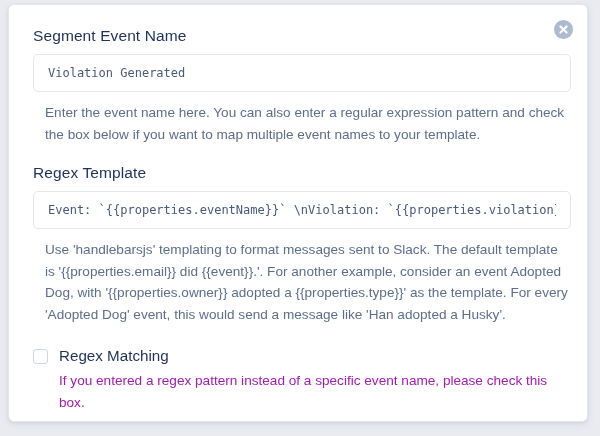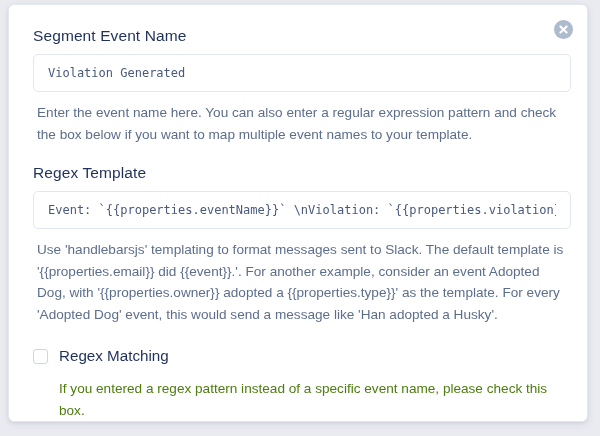--- a/index.html
+++ b/index.html
@@ -77,21 +77,21 @@
     overflow: hidden;
     text-overflow: clip;
     line-height: 36px;
   }
   .text-input::placeholder { color: #9aa6bd; }
 
   .helper-text {
     font-size: 13.6px;
     line-height: 21.5px;
     color: #5d6e8c;
-    margin: 10px 0 0 4px;
+    margin: 10px 0 0 12px;
     max-width: 540px;
   }
 
   .section-gap { height: 19px; }
 
   .checkbox-row {
     display: flex;
     align-items: flex-start;
     margin-top: 21px;
   }
@@ -116,22 +116,22 @@
     color: #1f3059;
     font-weight: 400;
     line-height: 20px;
     margin: 0;
     cursor: pointer;
   }
 
   .checkbox-helper {
     font-size: 13.6px;
     line-height: 21.5px;
-    color: #4d7c0f;
-    margin: 12px 0 0 0;
+    color: #a21caf;
+    margin: 4px 0 0 0;
     max-width: 500px;
   }
 </style>
 </head>
 <body>
 
 <div class="modal-card">
 
   <button class="close-button" aria-label="Close">
     <svg width="11" height="11" viewBox="0 0 11 11">

